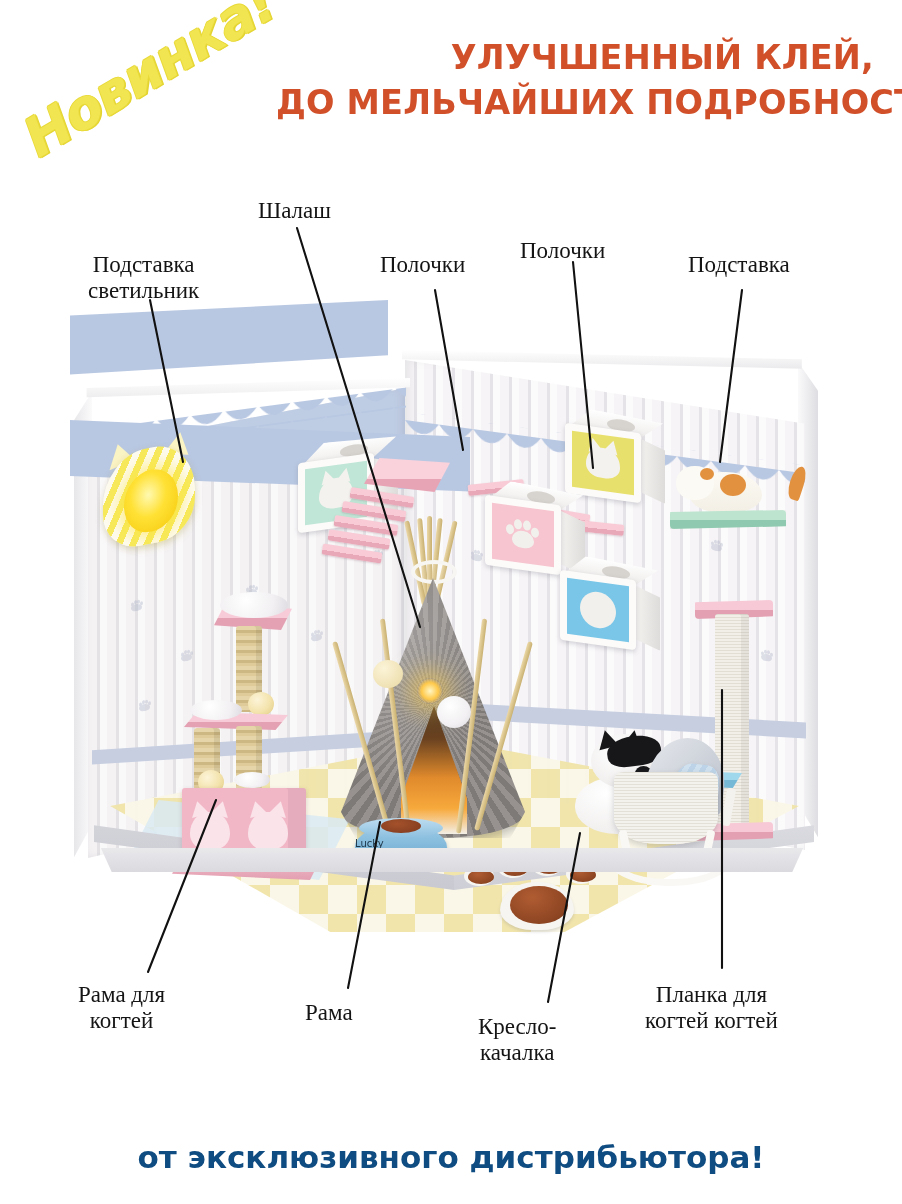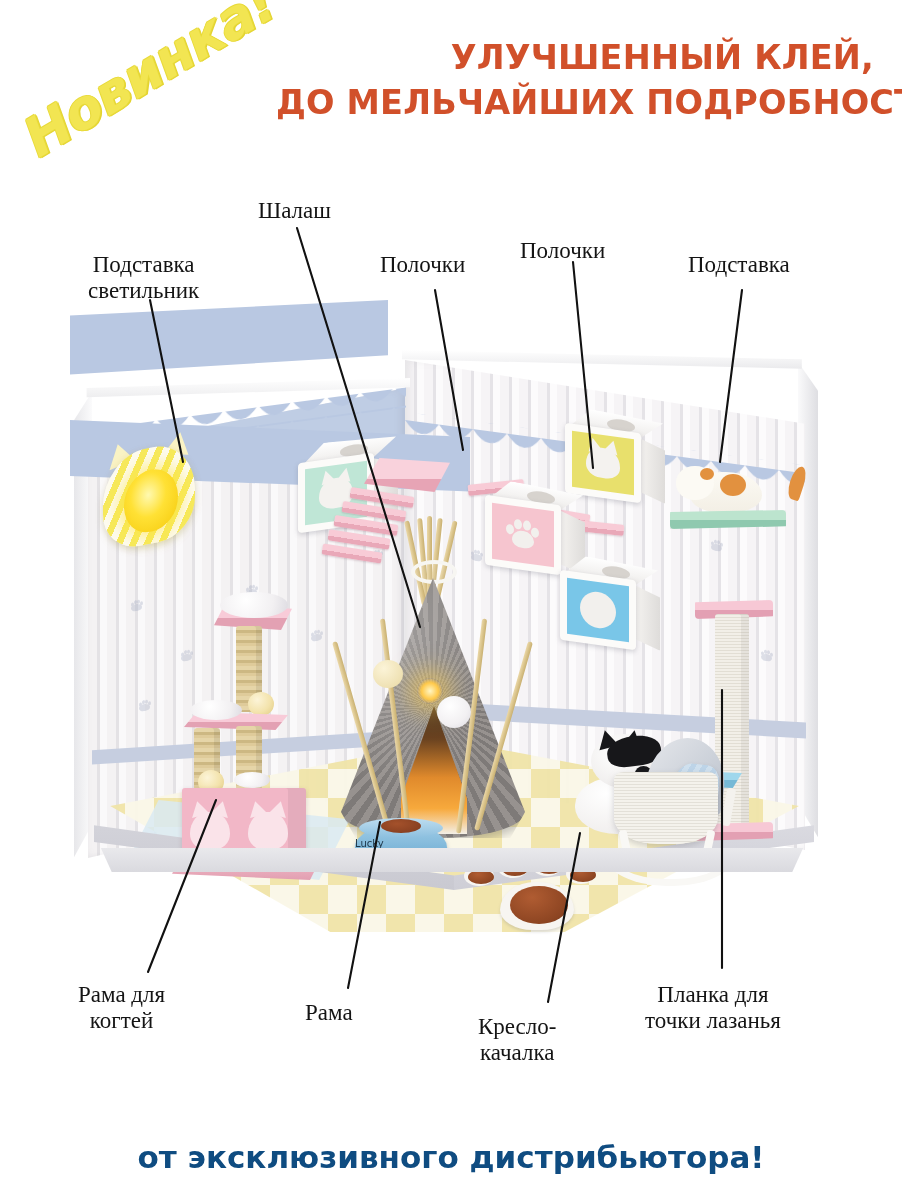--- a/index.html
+++ b/index.html
@@ -899,18 +899,18 @@
     <div class="callout" style="left: 258px; top: 198px;">Шалаш</div>
     <div class="callout" style="left: 380px; top: 252px;">Полочки</div>
     <div class="callout" style="left: 520px; top: 238px;">Полочки</div>
     <div class="callout" style="left: 688px; top: 252px;">Подставка</div>
     <div class="callout" style="left: 78px; top: 982px;">Рама для
 когтей</div>
     <div class="callout" style="left: 305px; top: 1000px;">Рама</div>
     <div class="callout" style="left: 478px; top: 1014px;">Кресло-
 качалка</div>
     <div class="callout" style="left: 645px; top: 982px;">Планка для
-точки лазанья</div>
+когтей когтей</div>
   </div>
 
 <div id="footer-note">
   <span class="fn-line">от эксклюзивного дистрибьютора!</span>
 </div>
 
 </body></html>

